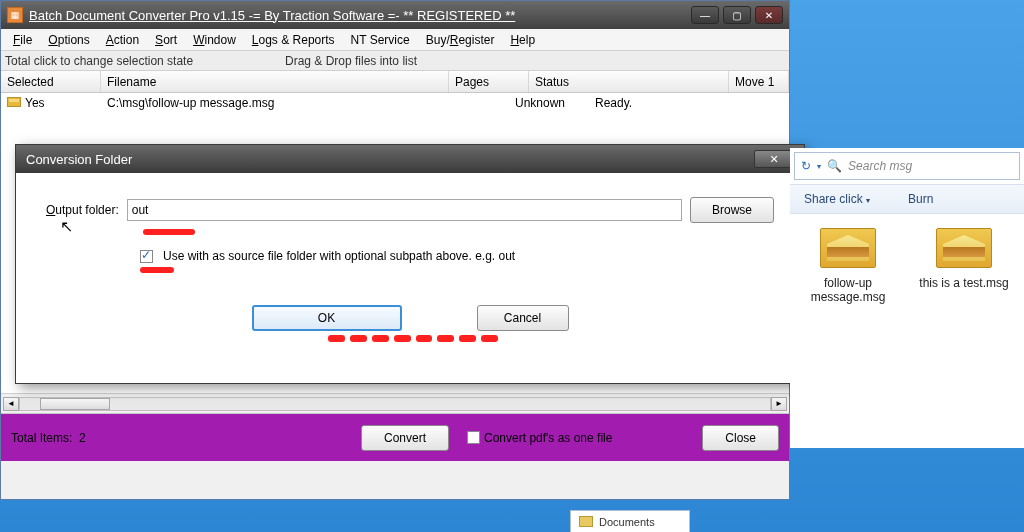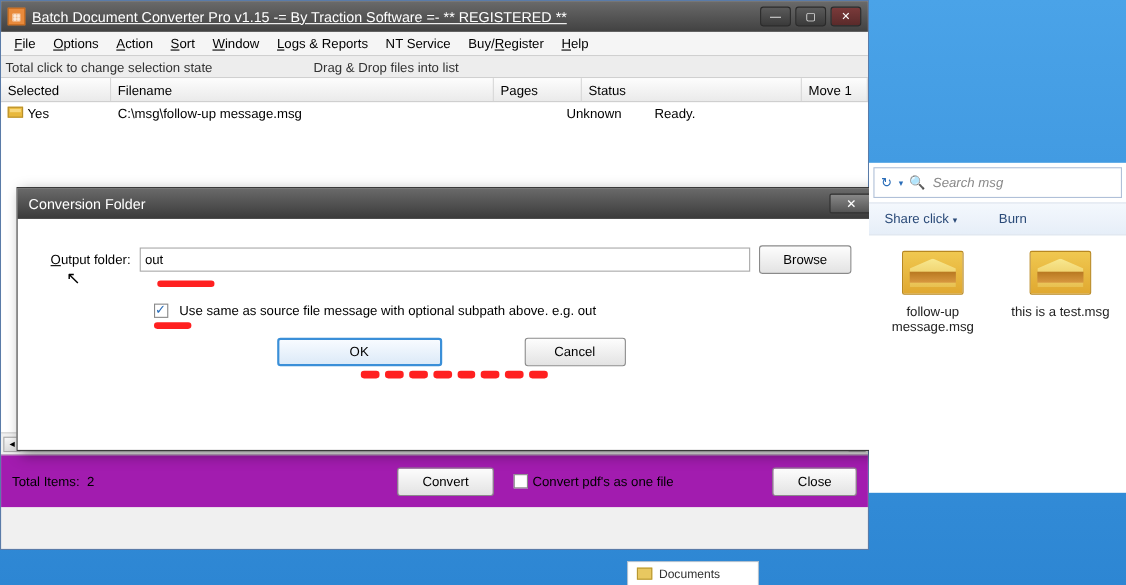--- a/index.html
+++ b/index.html
@@ -41,33 +41,33 @@
 .hscroll .thumb { position:absolute; left:20px; width:70px; height:100%; background:linear-gradient(#f8f8f8,#dcdcdc); border:1px solid #a8a8a8; }
 .hscroll .arrow { width:16px;height:14px; background:linear-gradient(#f8f8f8,#dcdcdc); border:1px solid #a8a8a8; display:flex;align-items:center;justify-content:center;font-size:8px;}
 
 .bottombar { height: 48px; background: #a21caf; border-top:1px solid #c8c8c8; display:flex; align-items:center; padding: 0 10px; font-size:12px; gap:10px; }
 .bottombar .total { flex: 0 0 340px; }
 .btn { height: 26px; padding: 0 22px; background: linear-gradient(#fdfdfd,#e3e3e3); border: 1px solid #8a8a8a; border-radius:3px; font-size:12px; cursor:pointer; display:inline-flex;align-items:center;justify-content:center; }
 .checkbox { width:13px;height:13px; border:1px solid #888; background:#fff; display:inline-block; margin-right:4px; vertical-align:middle; position:relative;}
 .checkbox.checked::after{content:"✓"; position:absolute; top:-3px; left:0; font-size:12px; color:#2a6db8;}
 
 
-.modal { position:absolute; left: 15px; top: 170px; width: 790px; height: 240px; background:#fff; border:1px solid #3a3a3a; box-shadow: 4px 4px 12px rgba(0,0,0,.4); }
+.modal { position:absolute; left: 15px; top: 144px; width: 790px; height: 240px; background:#fff; border:1px solid #3a3a3a; box-shadow: 4px 4px 12px rgba(0,0,0,.4); }
 .modal-title { height: 28px; background: linear-gradient(#6a6a6a,#3a3a3a); color:#fff; font-size:13px; display:flex; align-items:center; padding:0 10px; }
 .modal-title .t { flex:1; }
 .modal-title .x { width:40px;height:18px;background:linear-gradient(#888,#555);border:1px solid #333;border-radius:2px;display:flex;align-items:center;justify-content:center;font-size:11px;cursor:pointer;}
 .modal-body { padding: 24px 30px 14px 30px; font-size:12px; }
 .field-row { display:flex; align-items:center; gap:8px; margin-bottom: 6px; }
 .field-row label { white-space:nowrap; }
 .field-row input[type=text] { flex:1; height:22px; border:1px solid #a8a8a8; padding:0 4px; font-size:12px; }
 .cursor-img { position:absolute; left:44px; top:72px; font-size:16px; color:#000; pointer-events:none;}
 .red-under1 { width:52px; height:6px; background:#ff2020; border-radius:3px; margin-left:97px; margin-bottom:14px; }
 .check-row { display:flex; align-items:center; gap:6px; margin-left:94px; }
 .red-under2 { width:34px; height:6px; background:#ff2020; border-radius:3px; margin-left:94px; margin-top:4px; }
-.modal-buttons { display:flex; justify-content:center; gap:75px; margin-top:8px; position:relative;}
+.modal-buttons { display:flex; justify-content:center; gap:75px; margin-top:32px; position:relative;}
 .btn-ok { width:150px; border:2px solid #3a8fd8; background:linear-gradient(#f8fbff,#dceaf8); }
 .red-dots { position:absolute; left:282px; top:30px; width:170px; height:7px; display:flex; gap:5px; }
 .red-dots span{ flex:1; height:100%; background:#ff2020; border-radius:3px;}
 
 
 .explorer { position:absolute; left: 790px; top: 148px; width: 234px; height: 300px; background:#fff; }
 .exp-search { height: 28px; border:1px solid #b0c0d8; background:#fff; display:flex; align-items:center; padding:0 6px; margin:4px; font-size:12px; color:#888; gap:6px;}
 .exp-search .refresh{color:#2a6db8;font-size:12px;}
 .exp-search .dd{color:#2a6db8;font-size:8px;}
 .exp-search .mag{color:#4a8fd0;}
@@ -158,21 +158,21 @@
   </div>
   <div class="modal-body">
     <div class="field-row">
       <label><u>O</u>utput folder:</label>
       <input type="text" value="out" style="">
       <button class="btn" style="width:84px">Browse</button>
     </div>
     <div class="red-under1"></div>
     <div class="check-row">
       <span class="checkbox checked"></span>
-      <span>Use same as source file message with optional subpath above. e.g. out</span>
+      <span>Use with as source file folder with optional subpath above. e.g. out</span>
     </div>
     <div class="red-under2"></div>
     <div class="modal-buttons">
       <button class="btn btn-ok">OK</button>
       <button class="btn" style="width:92px">Cancel</button>
       <div class="red-dots">
           <span></span>
           <span></span>
           <span></span>
           <span></span>

